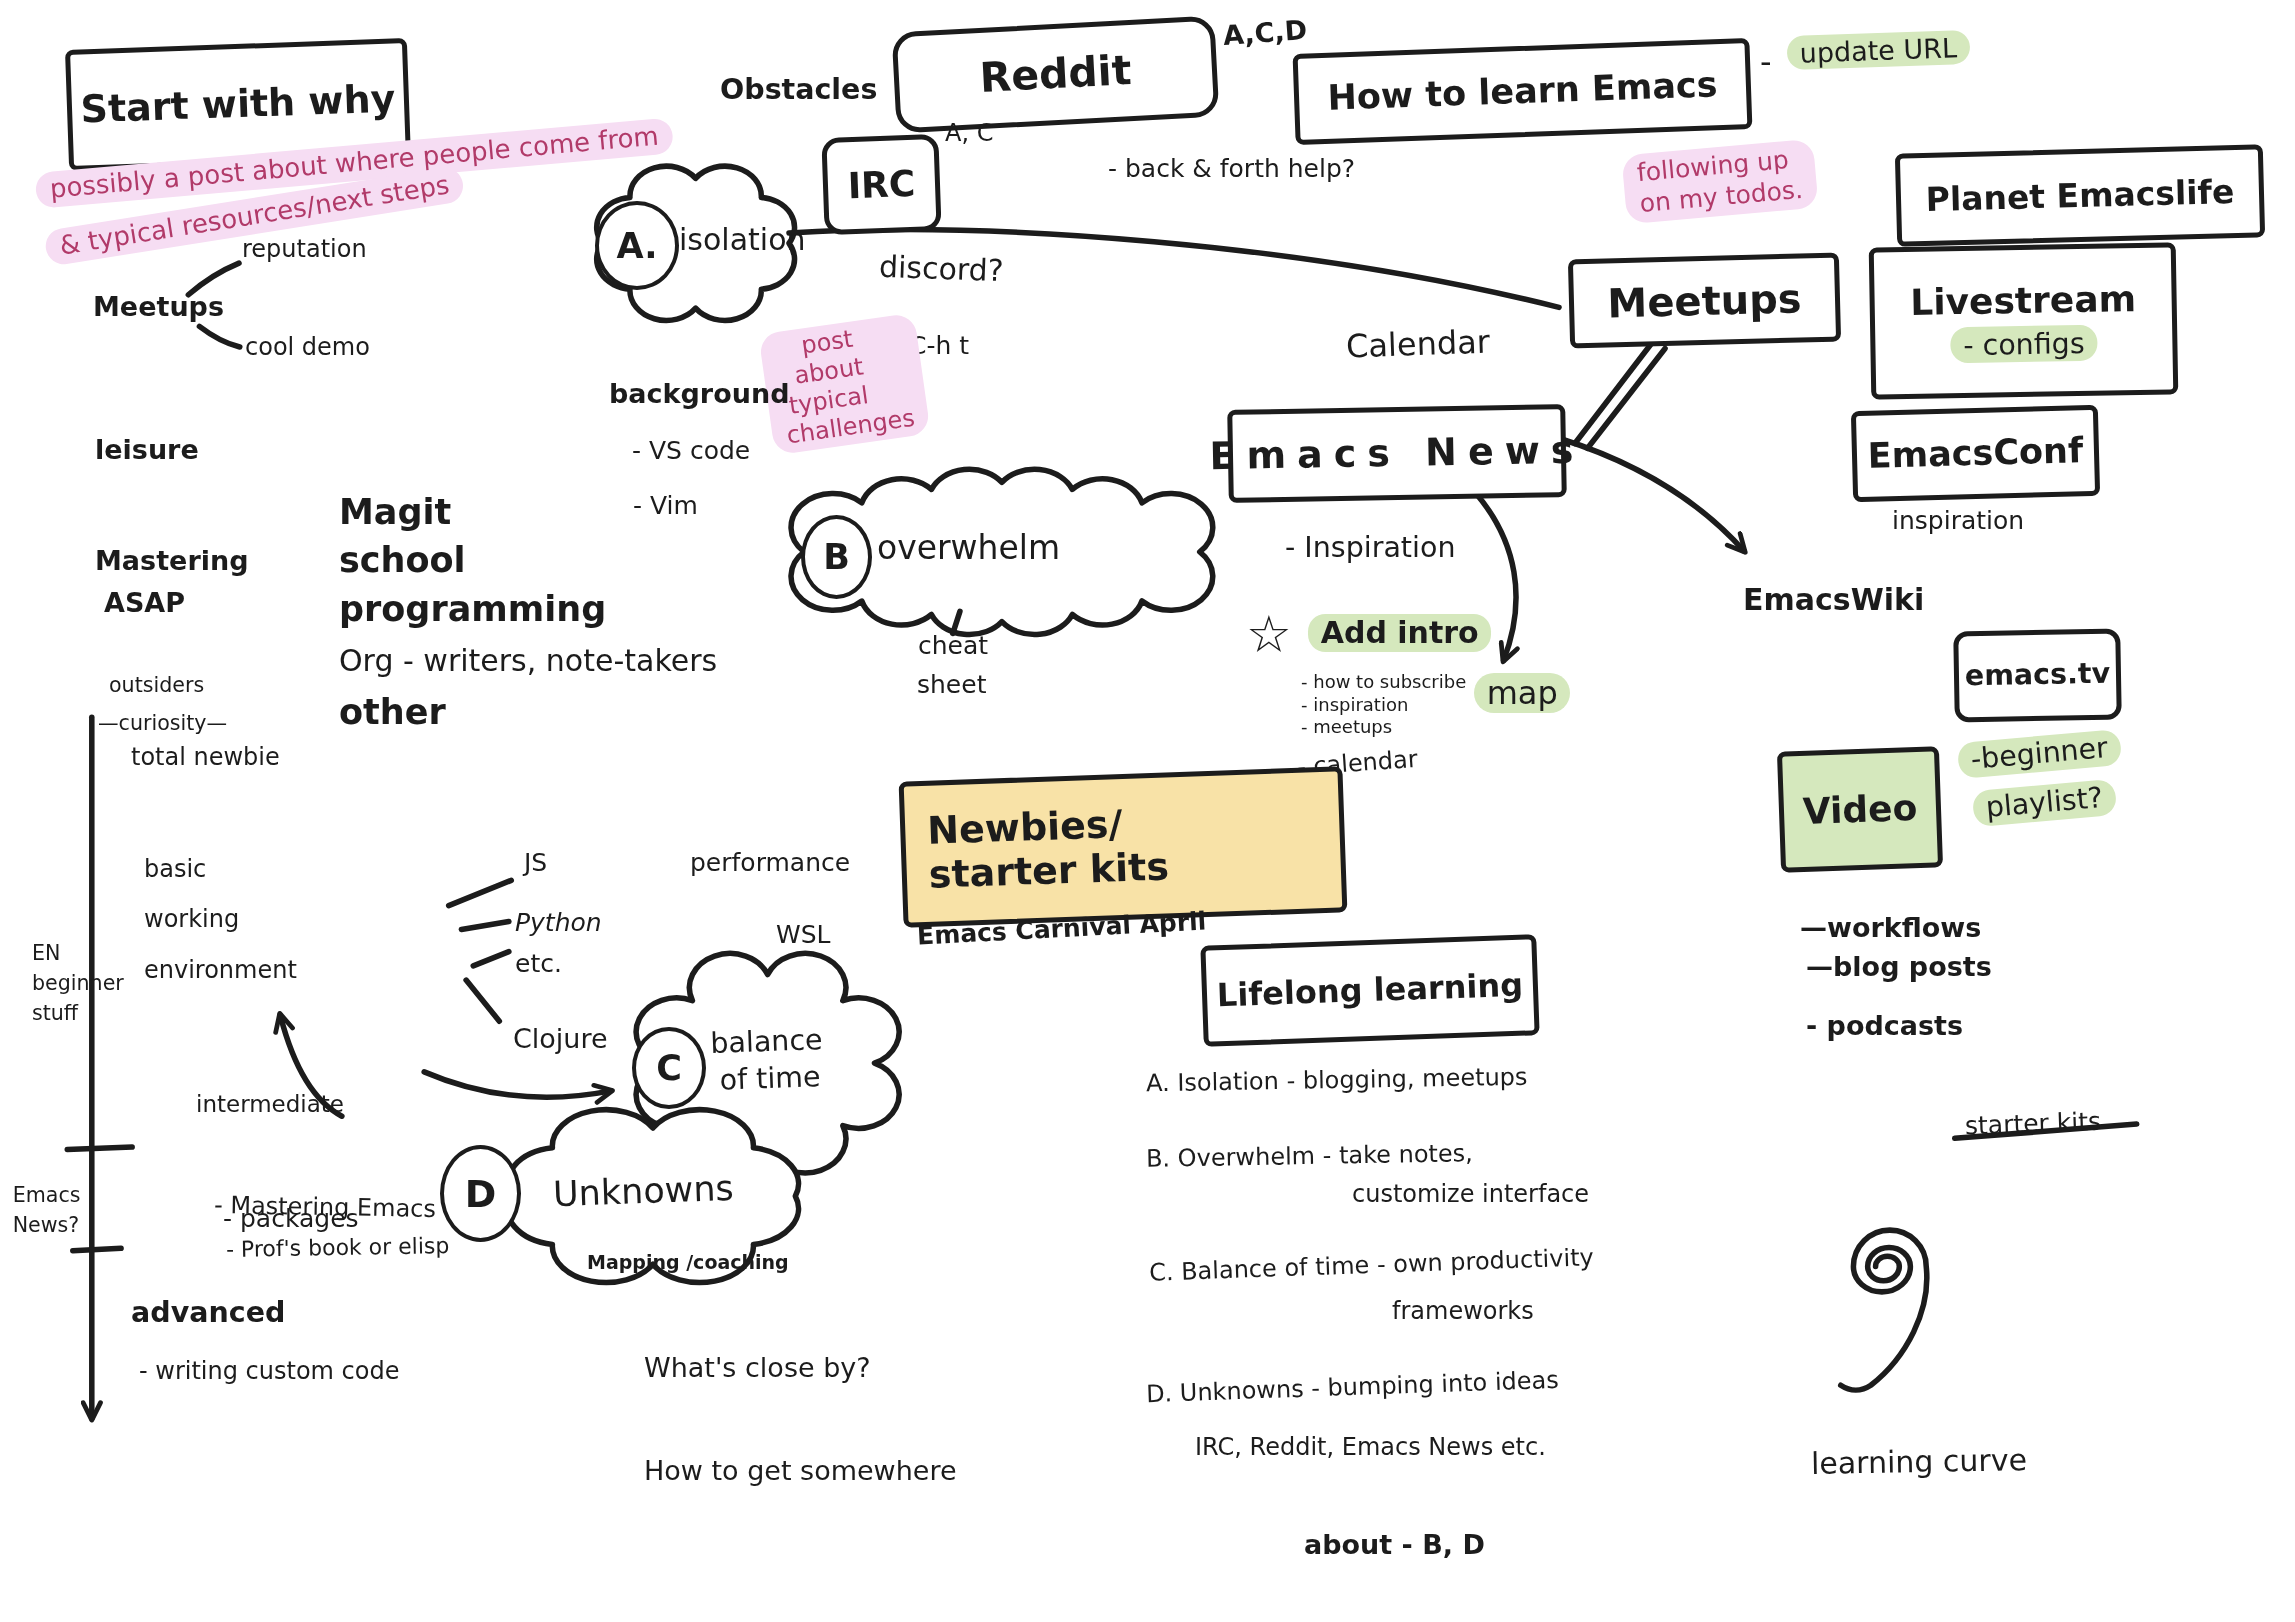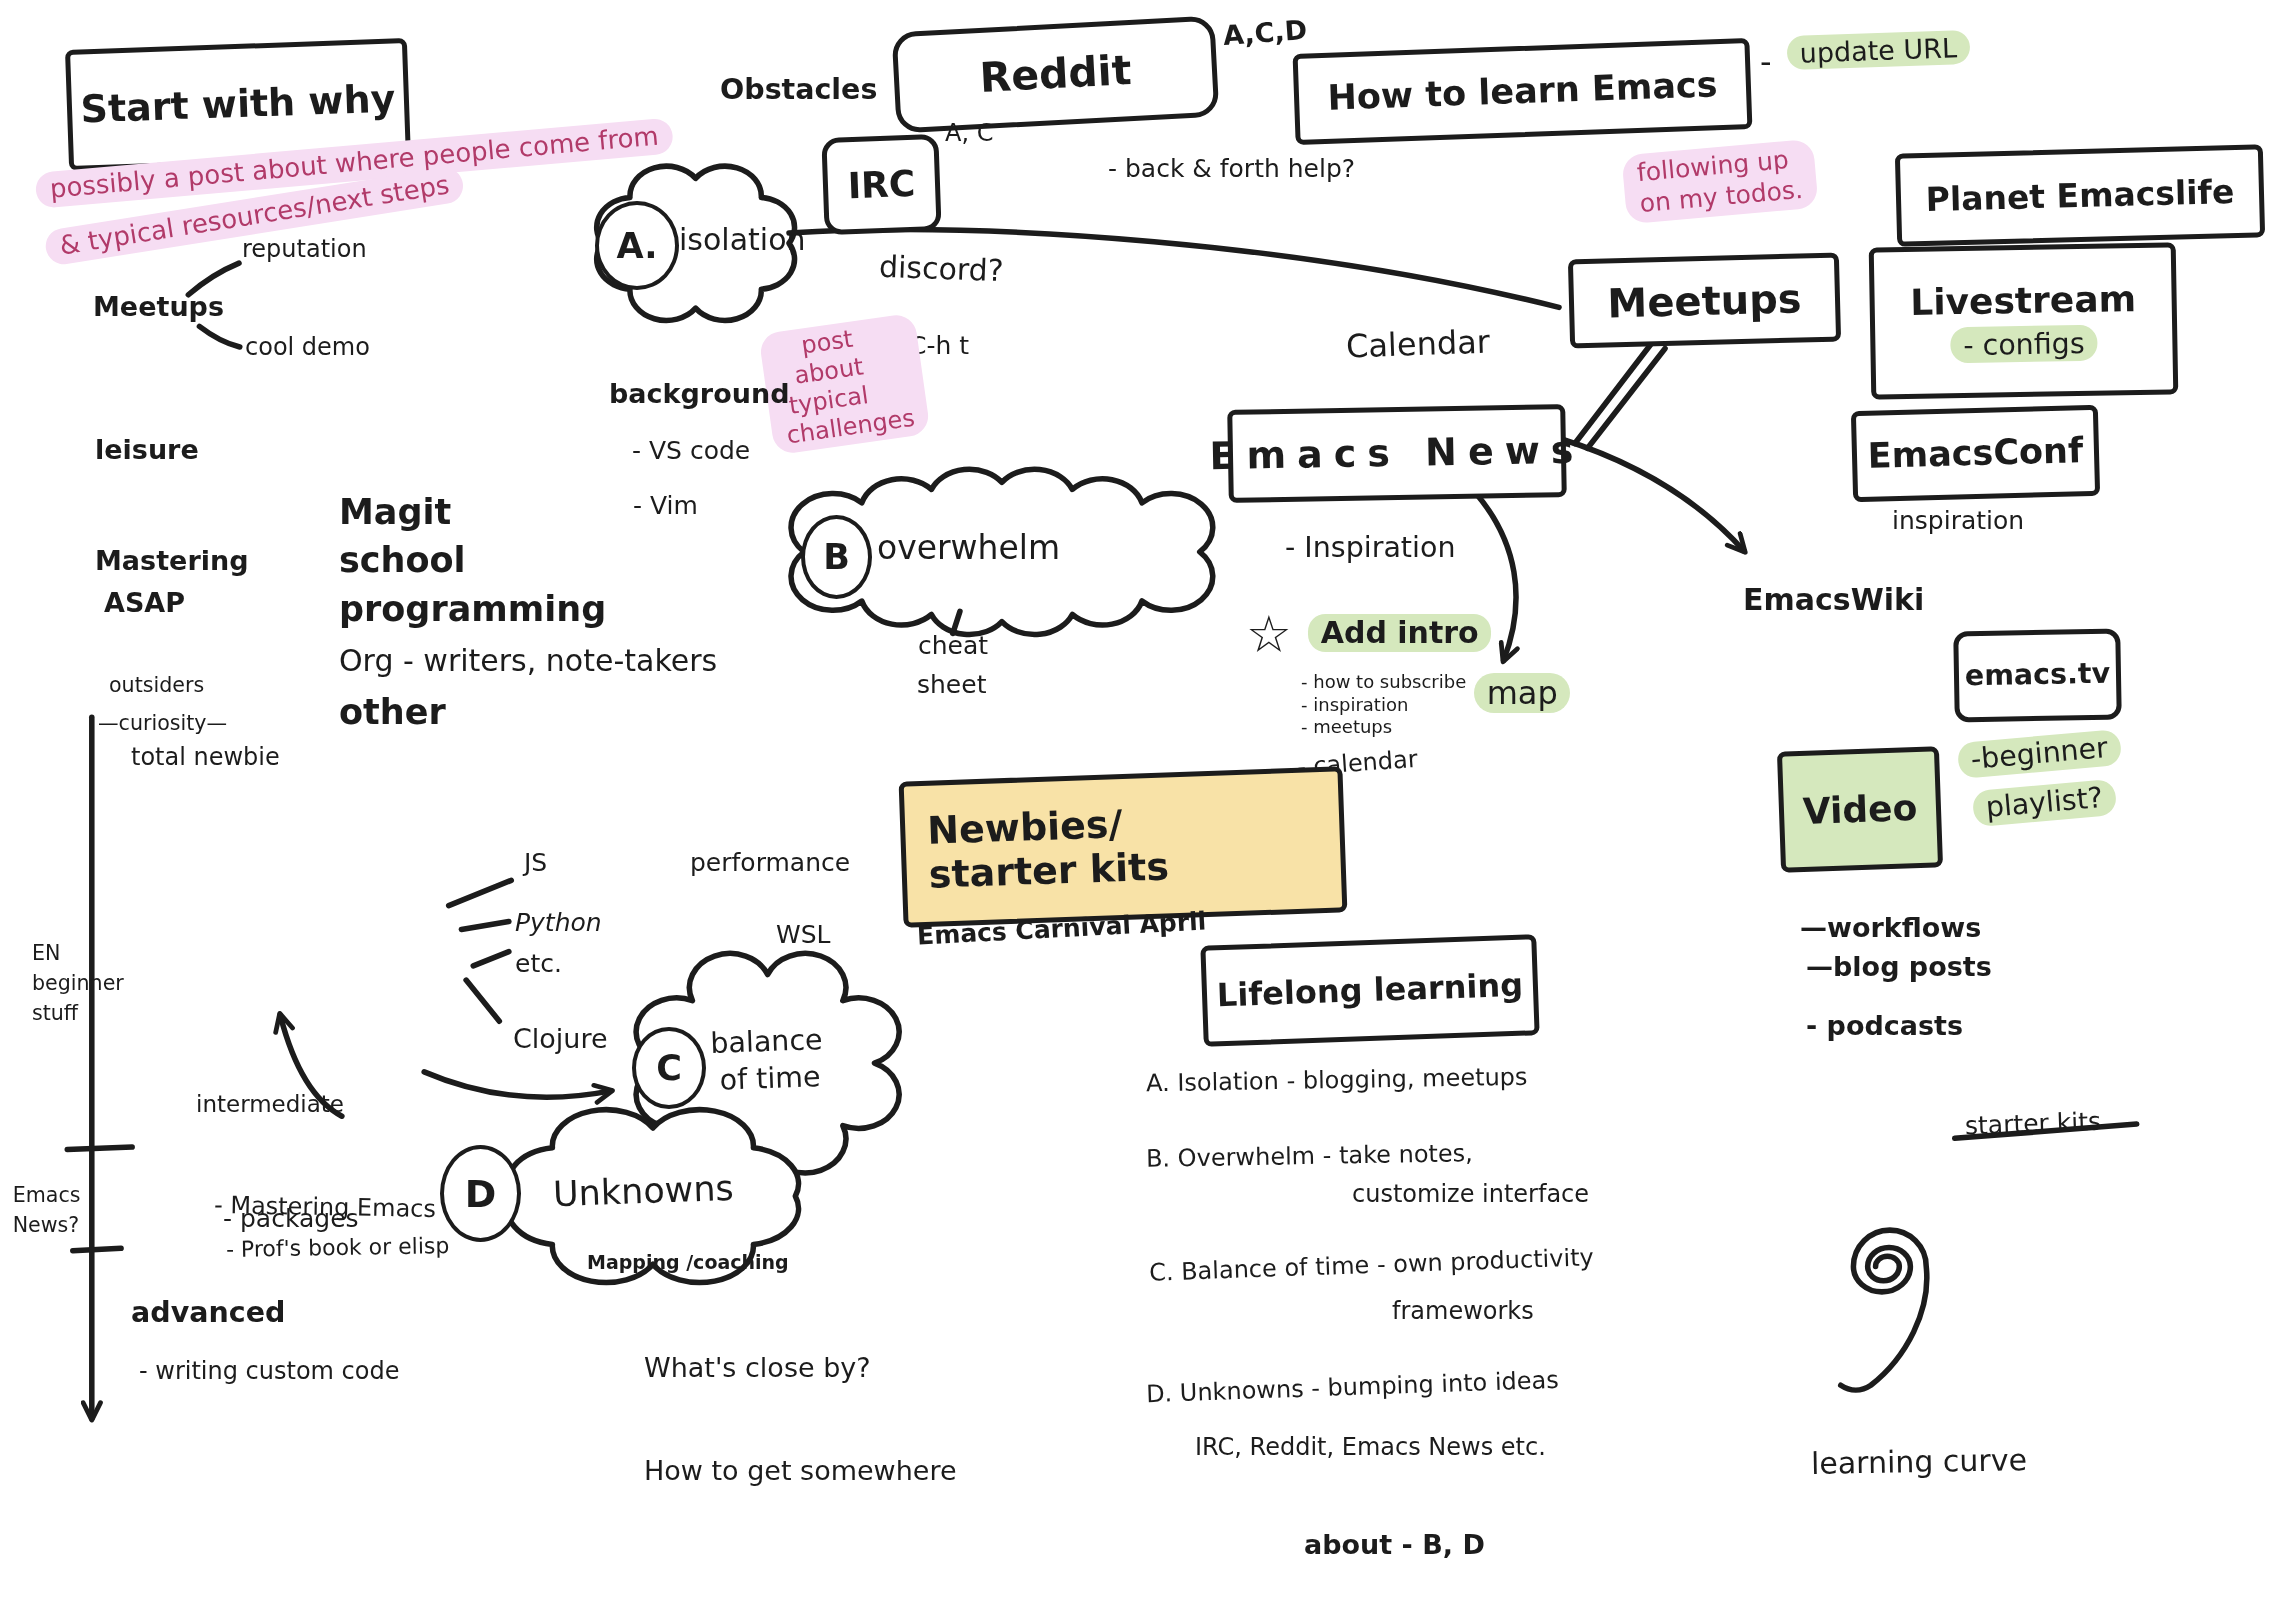--- a/index.html
+++ b/index.html
@@ -166,20 +166,25 @@
     <div>Emacs</div>
     <div>News?</div>
   </div>
 
   <div class="t b" style="left:339px;top:492px;font-size:35px;">Magit</div>
   <div class="t b" style="left:339px;top:540px;font-size:35px;">school</div>
   <div class="t b" style="left:339px;top:589px;font-size:35px;">programming</div>
   <div class="t" style="left:339px;top:644px;font-size:30px;">Org - writers, note-takers</div>
   <div class="t b" style="left:339px;top:692px;font-size:35px;">other</div>
 
+  <div class="t stack" style="left:144px;top:844px;font-size:24px;line-height:2.1;">
+    <div>basic</div>
+    <div>working</div>
+    <div>environment</div>
+  </div>
   <div class="t" style="left:196px;top:1091px;font-size:23px;">intermediate</div>
   <div class="t" style="left:223px;top:1157px;font-size:25px;margin-top:48px;">- packages</div>
   <div class="t" style="left:214px;top:1194px;font-size:24px;transform:rotate(1deg);">- Mastering Emacs</div>
   <div class="t" style="left:226px;top:1235px;font-size:22px;transform:rotate(-1deg);">- Prof's book or elisp</div>
   <div class="t b" style="left:131px;top:1297px;font-size:28.5px;">advanced</div>
   <div class="t" style="left:139px;top:1358px;font-size:24px;">- writing custom code</div>
 
   <div class="t" style="left:524px;top:849px;font-size:25px;">JS</div>
   <div class="t" style="left:515px;top:909px;font-size:25px;font-style:italic;">Python</div>
   <div class="t" style="left:515px;top:950px;font-size:25px;">etc.</div>

